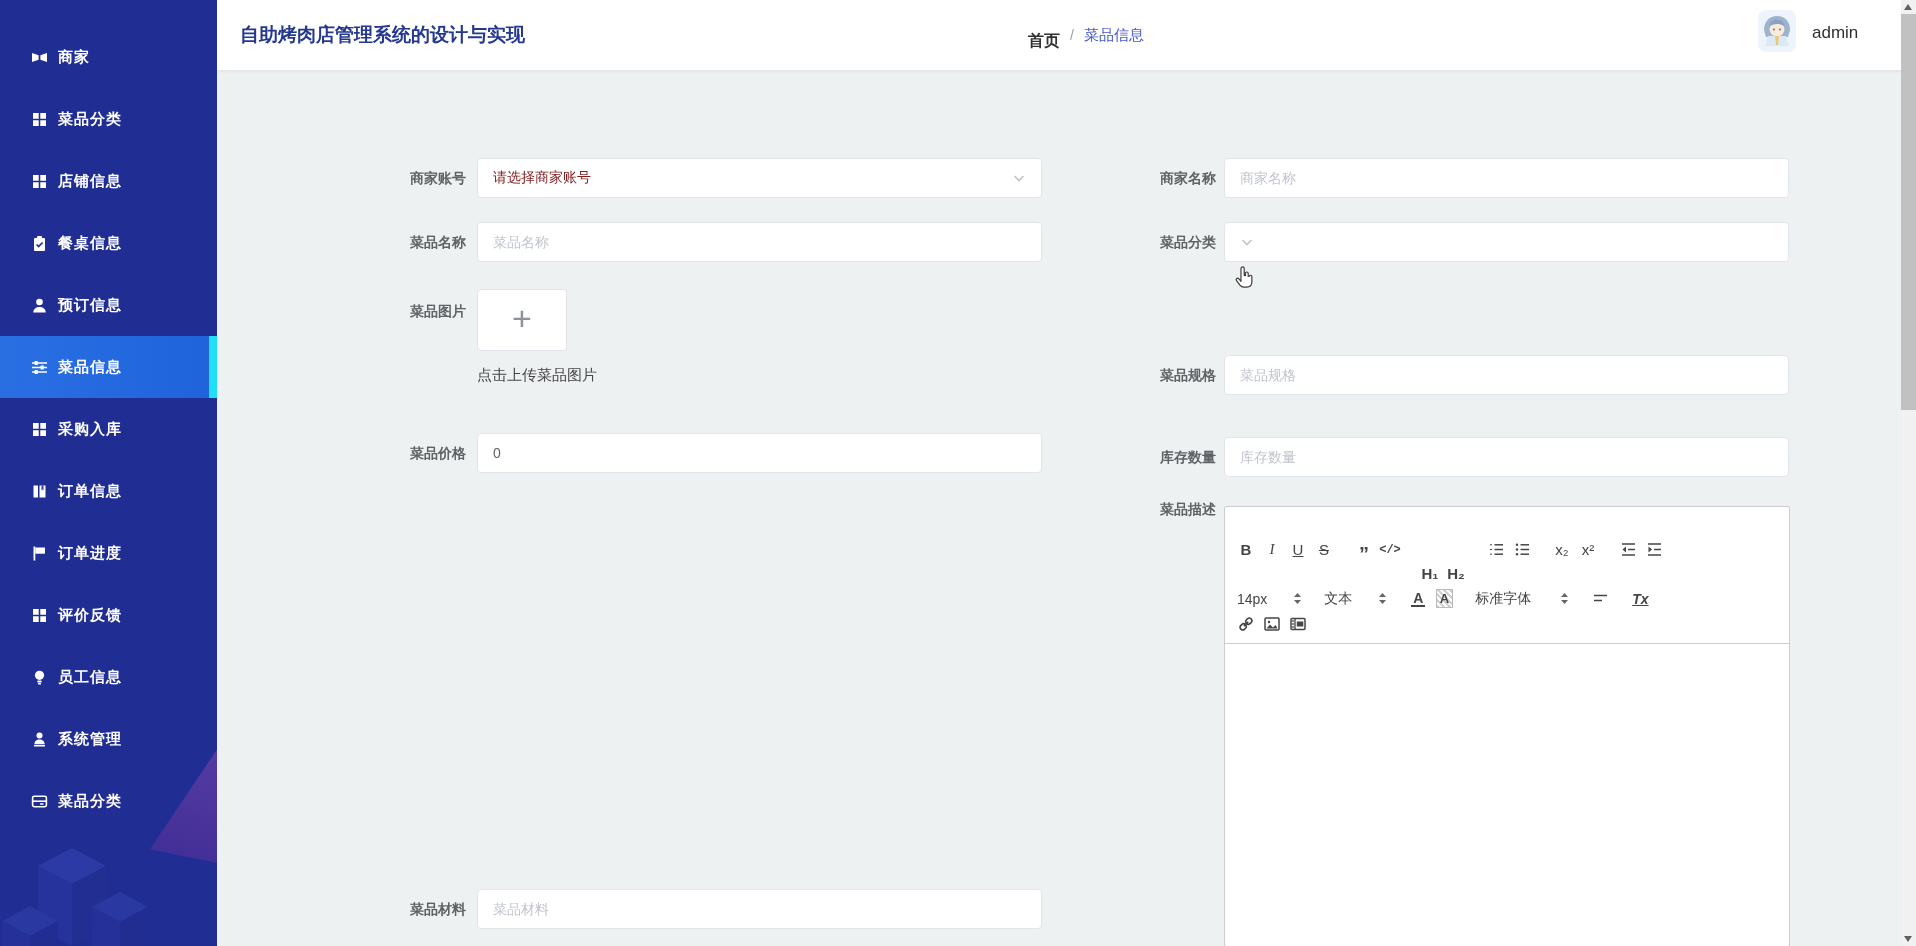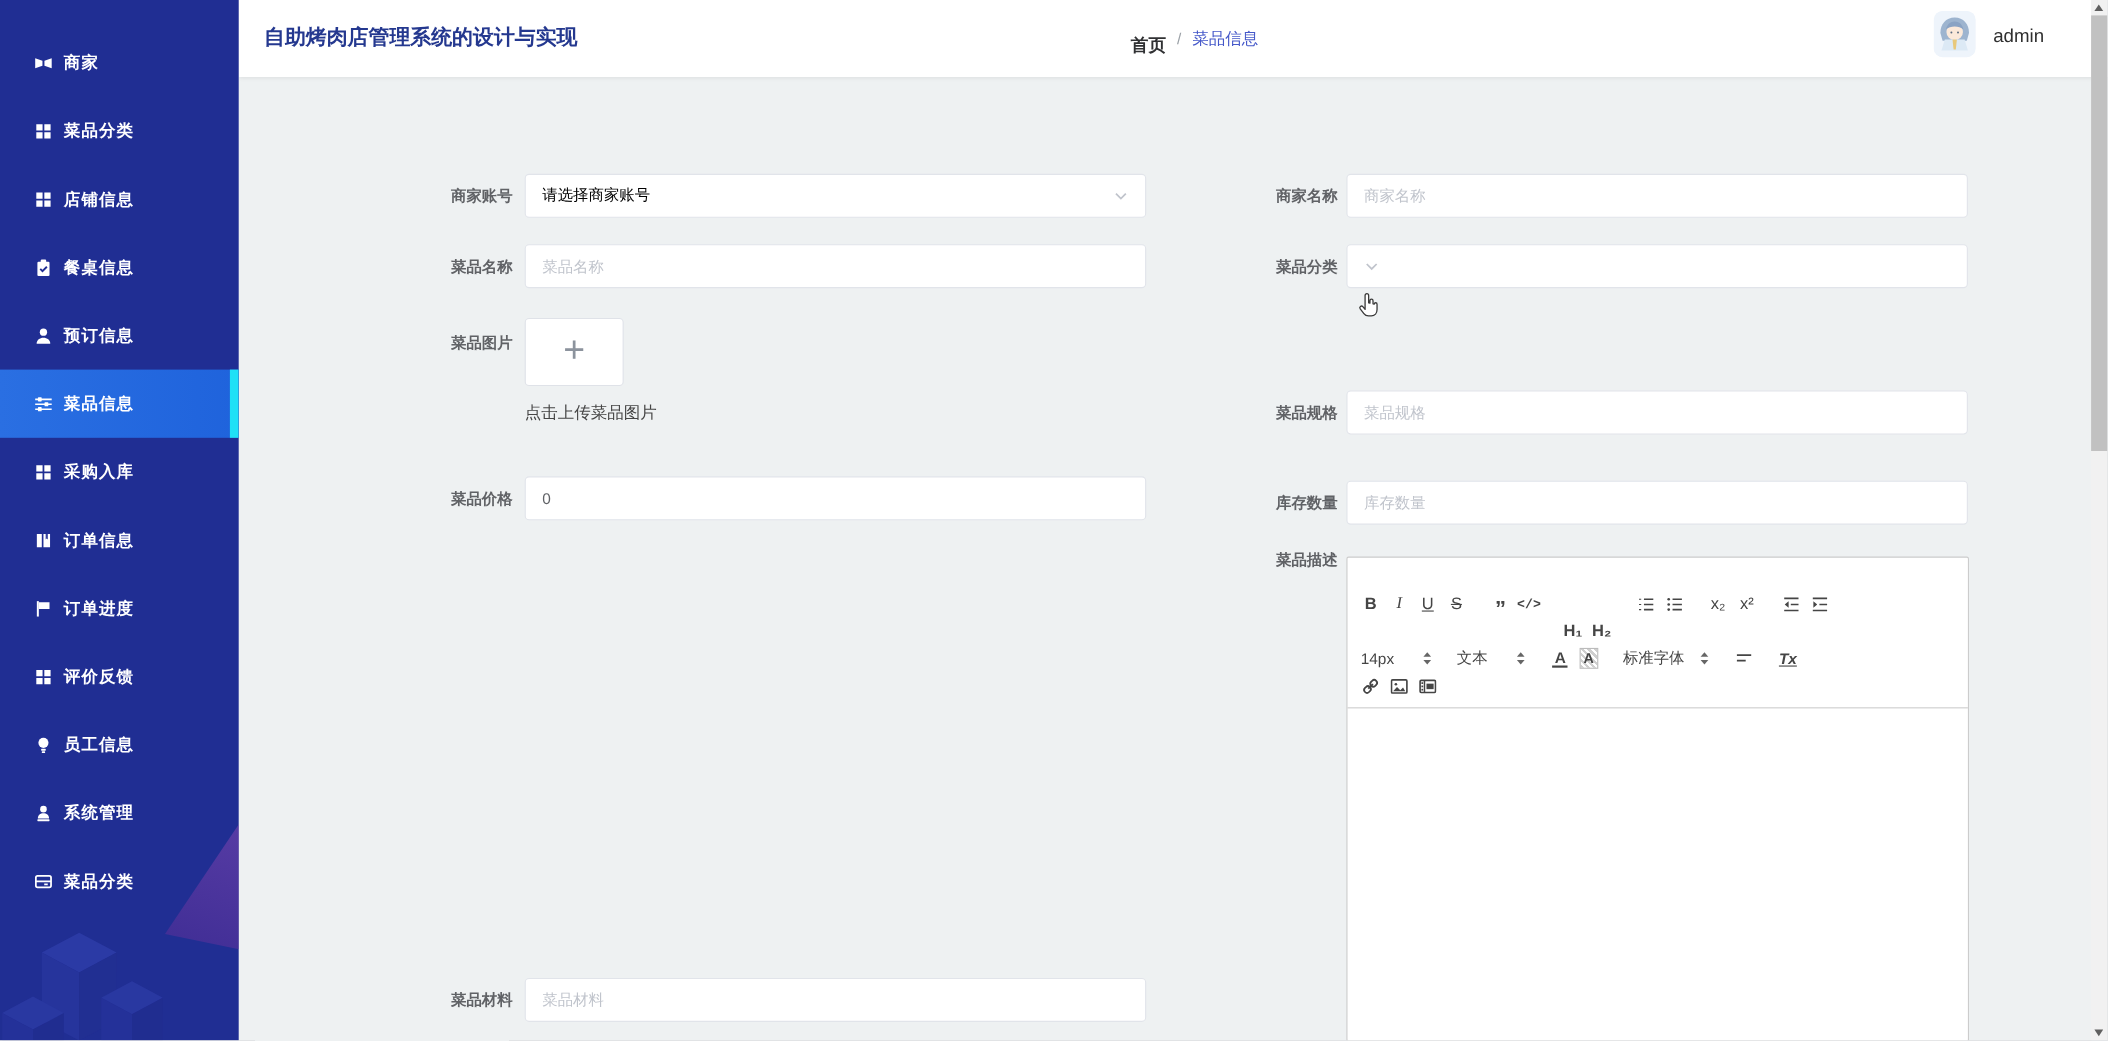--- a/index.html
+++ b/index.html
@@ -24,41 +24,41 @@
   .bc-sep{font-size:14px;color:#9aa0a6;}
   .bc-current{font-size:15px;color:#4558c9;cursor:pointer;}
   .avatar{position:absolute;left:1541px;top:10px;width:38px;height:42px;border-radius:8px;overflow:hidden;background:#eef4fb;cursor:pointer;}
   .admin-name{position:absolute;left:1595px;top:0;height:70px;line-height:66px;font-size:17px;color:#2f2f2f;cursor:pointer;}
   
   .flabel{position:absolute;width:130px;text-align:right;font-size:14px;font-weight:600;color:#606266;line-height:20px;}
   .field{position:absolute;height:40px;background:#fff;border:1px solid #e1e4ea;border-radius:4px;display:flex;align-items:center;padding:0 15px;cursor:text;}
   .field input{border:none;outline:none;flex:1;font-size:14px;color:#606266;background:transparent;font-family:inherit;padding:0;}
   .field input::placeholder{color:#c0c4cc;}
   .field.select{cursor:pointer;}
-  .field.select .ph{flex:1;font-size:14px;color:#000000;}
+  .field.select .ph{flex:1;font-size:14px;color:#7f1d1d;}
   .chev{flex:0 0 14px;height:14px;display:flex;align-items:center;justify-content:center;}
   .upload-box{position:absolute;left:477px;top:289px;width:90px;height:62px;background:#fff;border:1px solid #dfe2e8;border-radius:4px;display:flex;align-items:center;justify-content:center;cursor:pointer;}
   .upload-box .plus{font-size:34px;font-weight:300;color:#8c939d;line-height:1;margin-top:-4px;}
   .upload-hint{position:absolute;left:477px;top:366px;font-size:15px;font-weight:500;color:#454545;text-align:right;}
   
   .editor{position:absolute;left:1224px;top:506px;width:566px;height:441px;background:#fff;border:1px solid #ccc;border-radius:2px;}
   .toolbar{border-bottom:1px solid #ccc;padding:6px 8px 7px;}
   .tb-row{display:flex;align-items:center;min-height:25px;}
   .tb-btn{min-width:26px;height:25px;display:flex;align-items:center;justify-content:center;color:#454545;font-size:15px;cursor:pointer;}
   .tb-gap{width:14px;}
   .tb-b{font-weight:700;}
   .tb-i{font-style:italic;font-family:"Liberation Serif","DejaVu Serif",serif;}
   .tb-u{text-decoration:underline;}
   .tb-s{text-decoration:line-through;}
   .tb-q{font-weight:700;font-size:20px;line-height:10px;padding-top:8px;}
   .tb-code{font-family:"Liberation Mono","DejaVu Sans Mono",monospace;font-size:12px;font-weight:700;}
   .tb-h{font-weight:600;margin-top:48px;}
   .picker{display:flex;align-items:center;height:25px;color:#454545;font-size:14px;cursor:pointer;padding:0 4px;}
   .picker .plabel{margin-right:26px;}
-  .picker.narrow .plabel{margin-right:14px;}
+  .picker.narrow .plabel{margin-right:29px;}
   .tb-colorA{font-size:14px;font-weight:600;border-bottom:2px solid #454545;line-height:14px;cursor:pointer;padding:0 2px;}
   .tb-bgA{font-size:13px;font-weight:600;color:#454545;padding:1px 3px;cursor:pointer;
     background:repeating-linear-gradient(45deg,#cfcfcf 0 2px,#fff 2px 4px);border:1px solid #bbb;}
   .tb-clean{font-style:italic;font-weight:600;font-size:14px;text-decoration:underline;cursor:pointer;}
   
   .scrollbar{position:absolute;right:0;top:0;width:15px;height:946px;background:#f1f1f1;z-index:10;}
   .sb-up{position:absolute;top:4px;left:3px;width:0;height:0;border-left:4.5px solid transparent;border-right:4.5px solid transparent;border-bottom:6px solid #606060;}
   .sb-down{position:absolute;bottom:4px;left:3px;width:0;height:0;border-left:4.5px solid transparent;border-right:4.5px solid transparent;border-top:6px solid #606060;}
   .sb-thumb{position:absolute;top:14px;left:0;width:15px;height:396px;background:#c1c1c1;}
   

